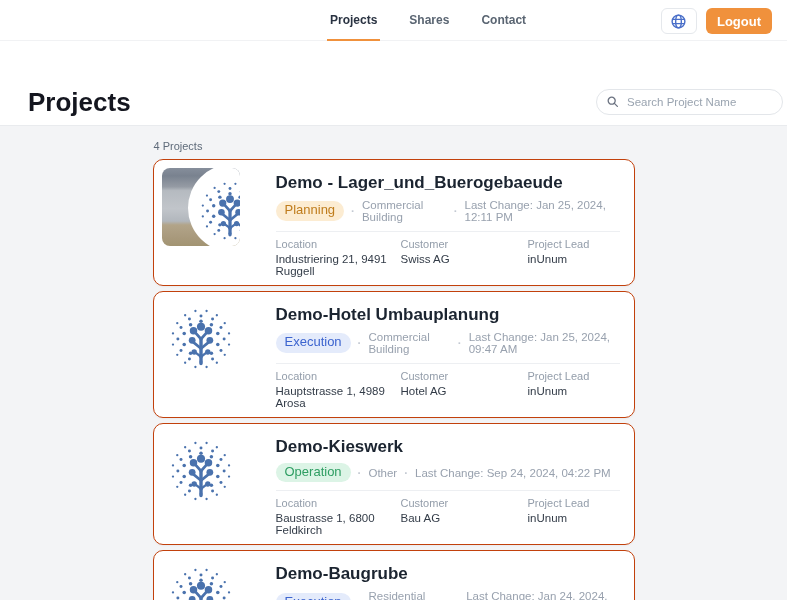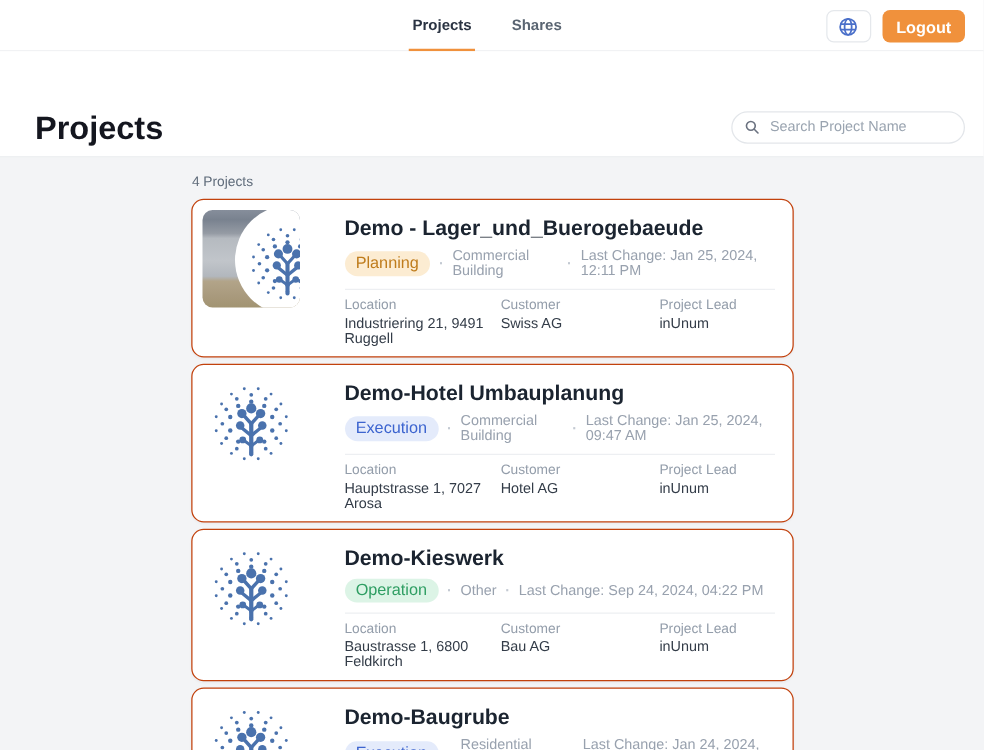--- a/index.html
+++ b/index.html
@@ -49,21 +49,21 @@
   
   .title-strip {
     position:relative; height:85px; background:#fff;
     border-bottom:1px solid #e9ebee;
   }
   .page-title {
     position:absolute; left:28px; top:46px;
     font-size:26px; font-weight:700; color:#14161f;
   }
   .search-wrap {
-    position:absolute; right:15px; top:48px; width:187px; height:26px;
+    position:absolute; right:4px; top:48px; width:187px; height:26px;
   }
   .search-wrap svg {
     position:absolute; left:10px; top:6px; pointer-events:none;
   }
   .search-input {
     width:100%; height:100%;
     border:1px solid #e3e6ea; border-radius:14px;
     padding:0 10px 0 30px; font-size:11.5px; color:#3a4350;
     font-family:"Liberation Sans", sans-serif; outline:none; background:#fff;
   }
@@ -182,20 +182,21 @@
     </g>
   </symbol>
 </svg>
 
 <header class="topbar">
   <div class="brand"><span>in</span><span class="u">U</span><span>world</span></div>
 
   <nav class="nav">
     <div class="tab active">Projects</div>
     <div class="tab">Shares</div>
+    <div class="tab">Contact</div>
   </nav>
 
   <div class="top-actions">
     <button class="globe-btn">
       <span style="display:flex">
         <svg width="17" height="17" viewBox="0 0 24 24" fill="none" stroke="#4a6fc9" stroke-width="2">
           <circle cx="12" cy="12" r="9"></circle>
           <ellipse cx="12" cy="12" rx="4" ry="9"></ellipse>
           <path d="M3.8 9 H20.2 M3.8 15 H20.2"></path>
         </svg>
@@ -271,21 +272,21 @@
           <span class="badge" data-status="Execution">Execution</span>
           <span class="sep">·</span>
           <span>Commercial Building</span>
           <span class="sep">·</span>
           <span>Last Change: Jan 25, 2024, 09:47 AM</span>
         </div>
         <hr class="divider">
         <div class="details">
           <div>
             <div class="field-label">Location</div>
-            <div class="field-value">Hauptstrasse 1, 7027 Arosa</div>
+            <div class="field-value">Hauptstrasse 1, 4989 Arosa</div>
           </div>
           <div>
             <div class="field-label">Customer</div>
             <div class="field-value">Hotel AG</div>
           </div>
           <div>
             <div class="field-label">Project Lead</div>
             <div class="field-value">inUnum</div>
           </div>
         </div>

